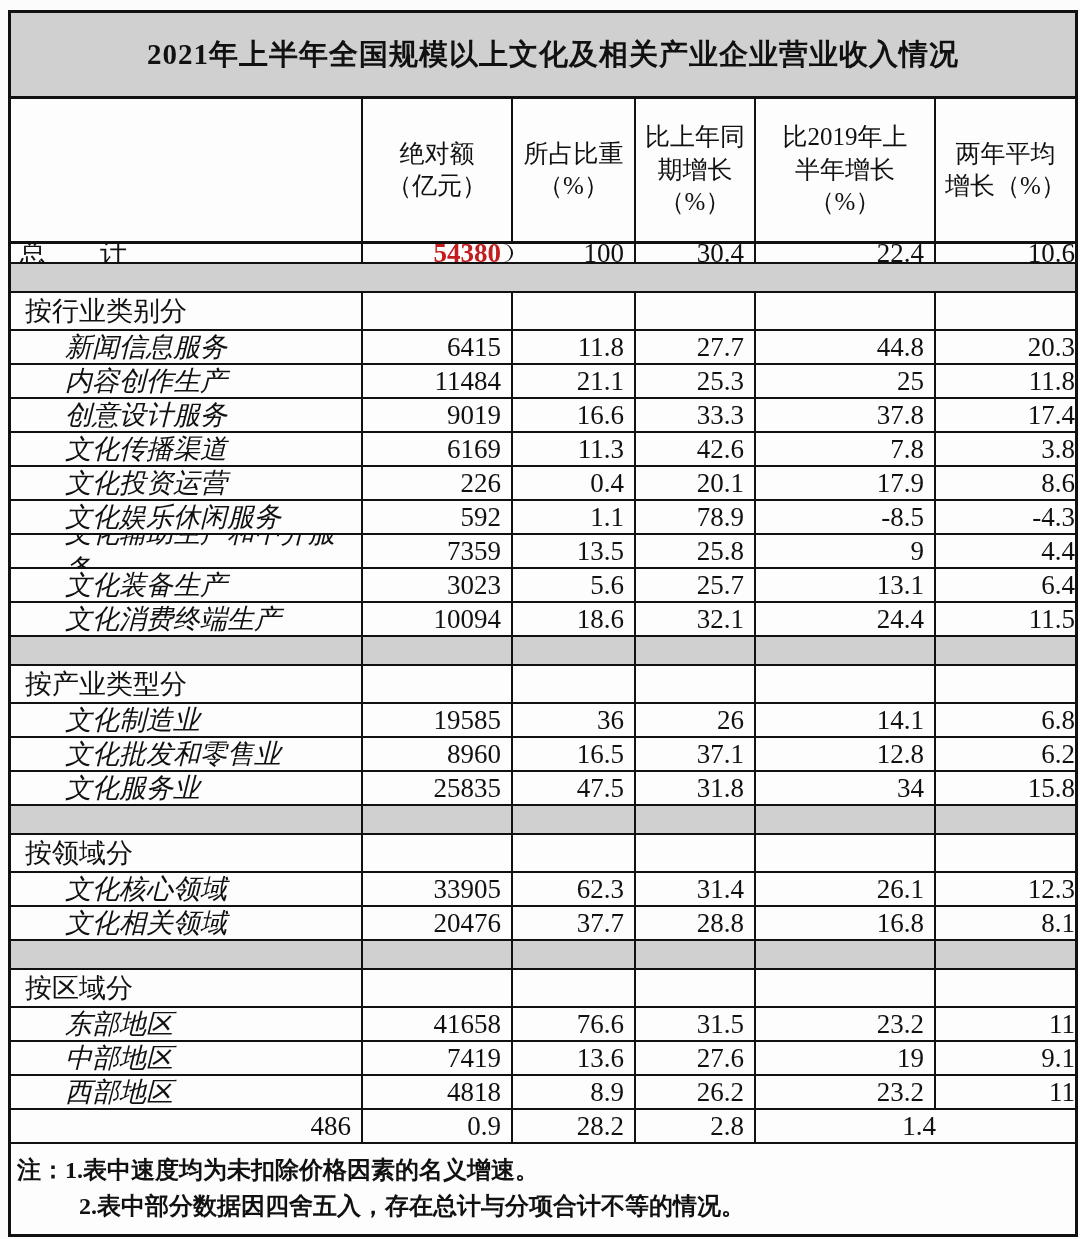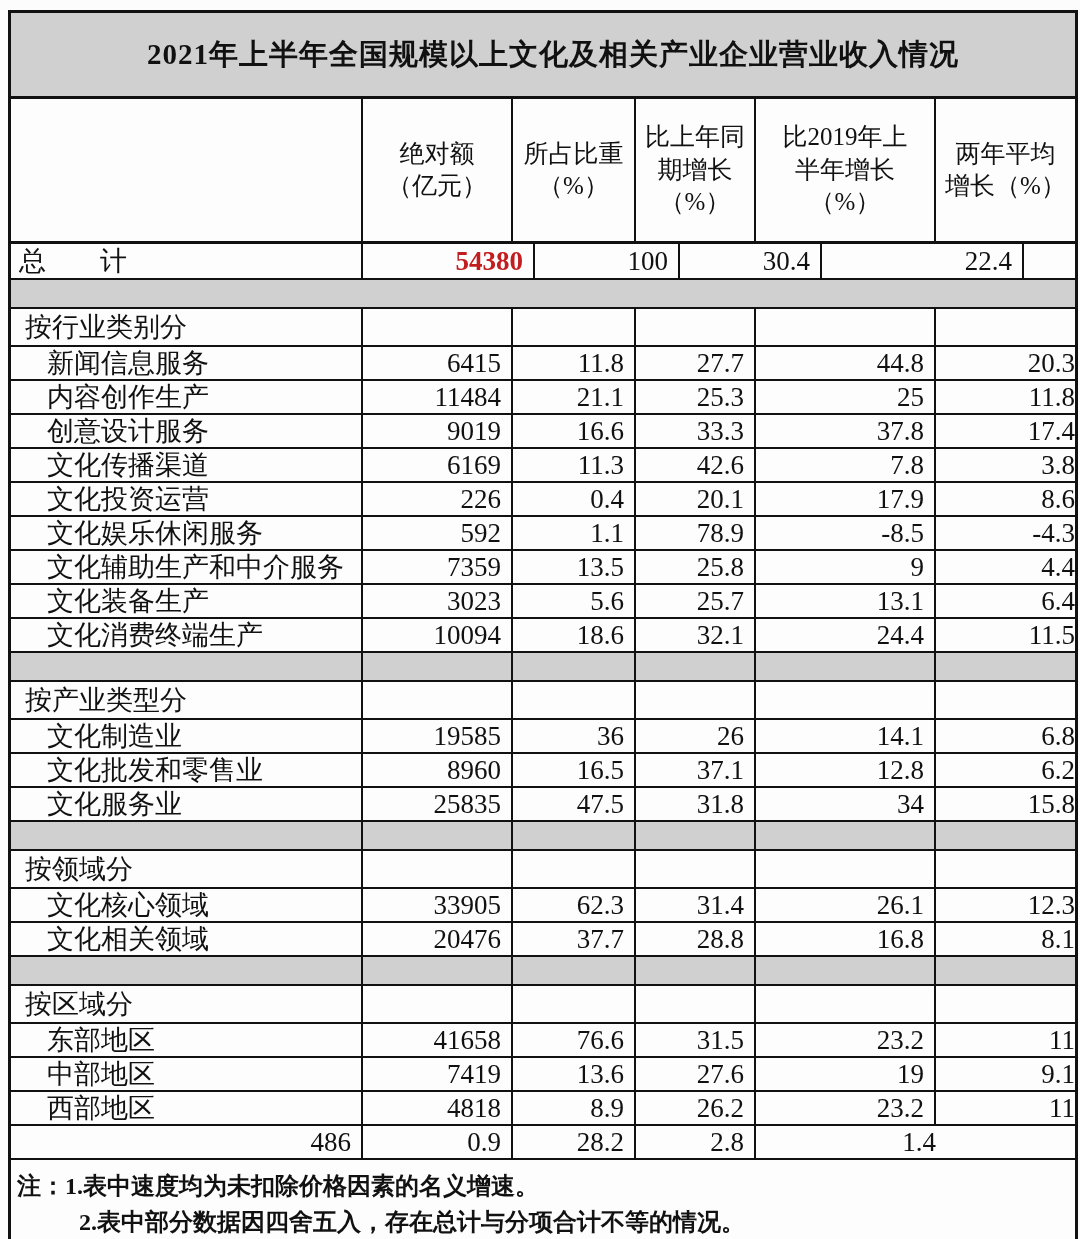--- a/index.html
+++ b/index.html
@@ -59,26 +59,26 @@
     border-right:2px solid var(--line);
     display:flex;align-items:center;
     font-size:27px;
     overflow:hidden;
   }
   .td:last-child{border-right:none;}
   .td.label{justify-content:flex-start;}
   .td.val{justify-content:flex-end;padding-right:10px;}
   .td.val.v4{padding-right:0;}
   .r-data{height:34px;}
-  .r-data .label{padding-left:36px;}
+  .r-data .label{padding-left:54px;font-style:italic;}
   .r-section{height:38px;}
   .r-section .label{padding-left:14px;}
-  .r-total{height:36px;gap:22px;}
+  .r-total{height:20px;}
   .r-total .label{padding-left:8px;}
-  .r-total .val.v0{color:var(--red);font-weight:bold;}
+  .r-total .val.v0{color:var(--red);font-weight:bold;border-radius:17px;}
   .r-separator{height:29px;}
   .r-separator .td{background:var(--band);}
   .r-separator.sep-full .td{border-right-color:transparent;}
   .notes{
     padding:8px 6px 10px 6px;
     font-weight:bold;
     font-size:24px;
     line-height:1.5;
   }
   .notes .note2{padding-left:62px;}

